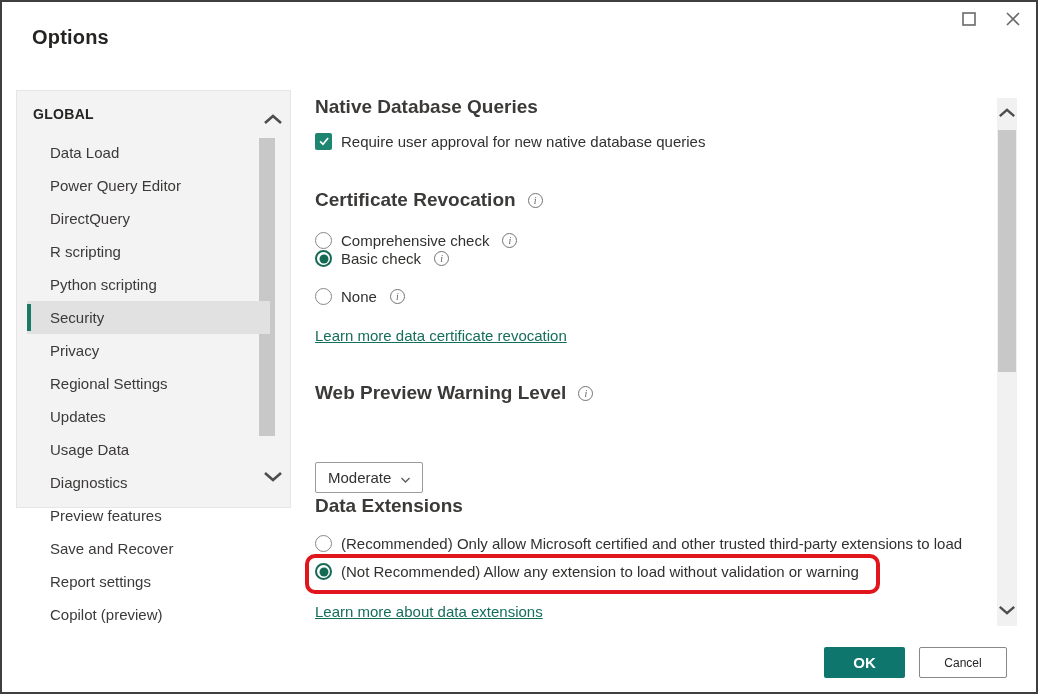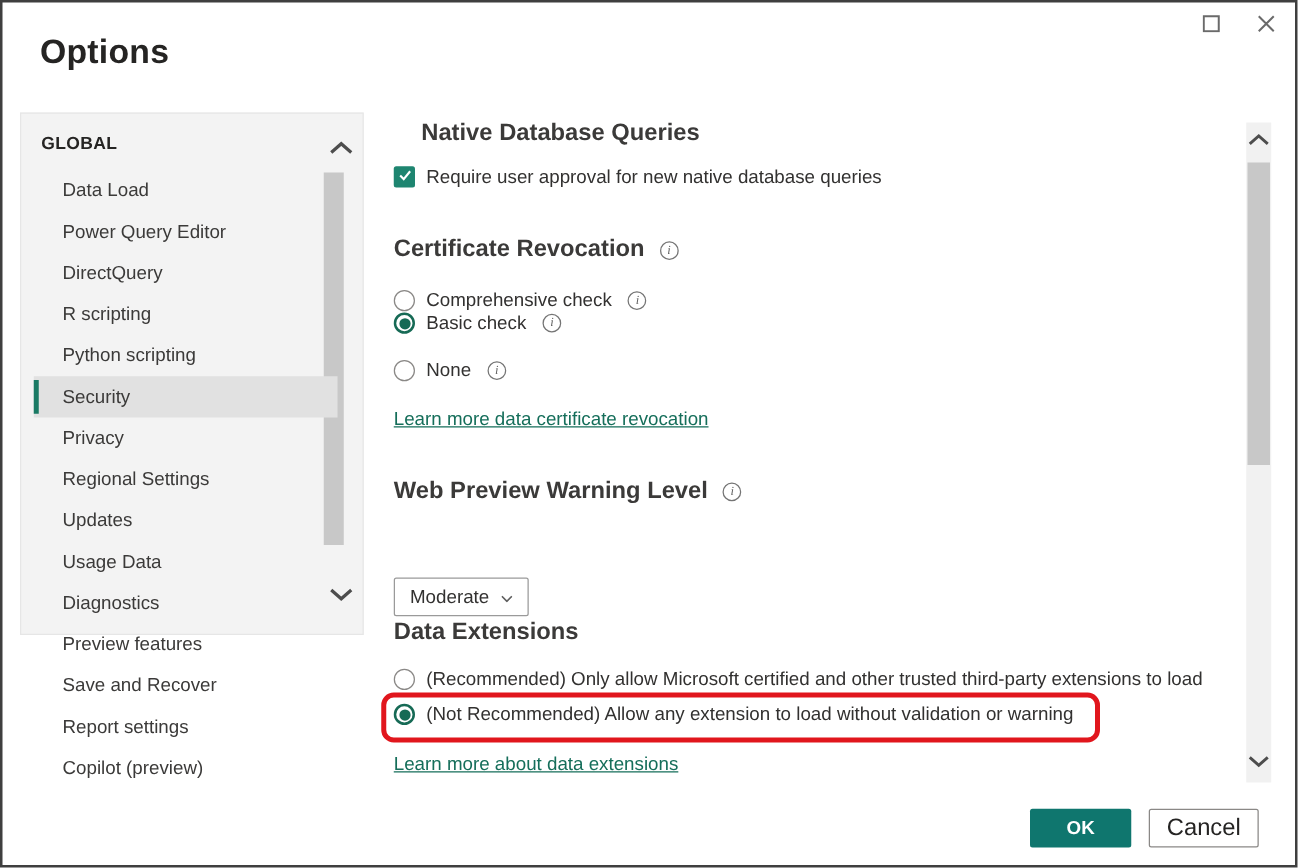--- a/index.html
+++ b/index.html
@@ -13,21 +13,21 @@
   }
   .dialog {
     position: absolute; inset: 0;
     width: 1038px; height: 694px;
     border: 2px solid #3f3f3f;
     background: #ffffff;
   }
   
   .page-title {
     position: absolute; left: 30px; top: 24px;
-    font-size: 27px; font-weight: 600; color: #252423;
+    font-size: 20px; font-weight: 600; color: #252423;
     letter-spacing: 0.2px;
   }
   .win-controls { position: absolute; top: 5px; right: 8px; display: flex; gap: 14px; }
   .win-btn {
     width: 30px; height: 26px; display: flex; align-items: center; justify-content: center;
     background: transparent; border: none; cursor: pointer;
   }
   
   .sidebar {
     position: absolute; left: 14px; top: 88px;
@@ -144,21 +144,21 @@
     border: none; border-radius: 2px;
     font-family: "Liberation Sans", sans-serif;
     font-size: 15px; font-weight: bold; cursor: pointer;
   }
   .btn-cancel {
     position: absolute; left: 917px; top: 645px;
     width: 88px; height: 31px;
     background: #ffffff; color: #252423;
     border: 1px solid #8a8886; border-radius: 2px;
     font-family: "Liberation Sans", sans-serif;
-    font-size: 19px; cursor: pointer;
+    font-size: 12px; cursor: pointer;
   }
 </style>
 </head>
 <body>
 
 <div class="dialog">
 
   <div class="page-title">Options</div>
   <div class="win-controls">
     <button class="win-btn">
@@ -210,21 +210,21 @@
       <div class="nav-item">Diagnostics</div>
       <div class="nav-item">Preview features</div>
       <div class="nav-item">Save and Recover</div>
       <div class="nav-item">Report settings</div>
       <div class="nav-item">Copilot (preview)</div>
     </div>
   </div>
 
   <div class="content">
 
-    <div class="section-heading" style="top:6px;margin-left:22px;">
+    <div class="section-heading" style="top:6px;">
       <span>Native Database Queries</span>
     </div>
 
     <div class="field-row" style="top:43px;align-items:center;">
       <span class="checkbox">
         <span>
           <svg width="12" height="12" viewBox="0 0 14 14">
               <path d="M2.5 7.5 L5.8 10.8 L11.8 3.5" stroke="#ffffff" stroke-width="2" fill="none"></path>
             </svg>
         </span>

